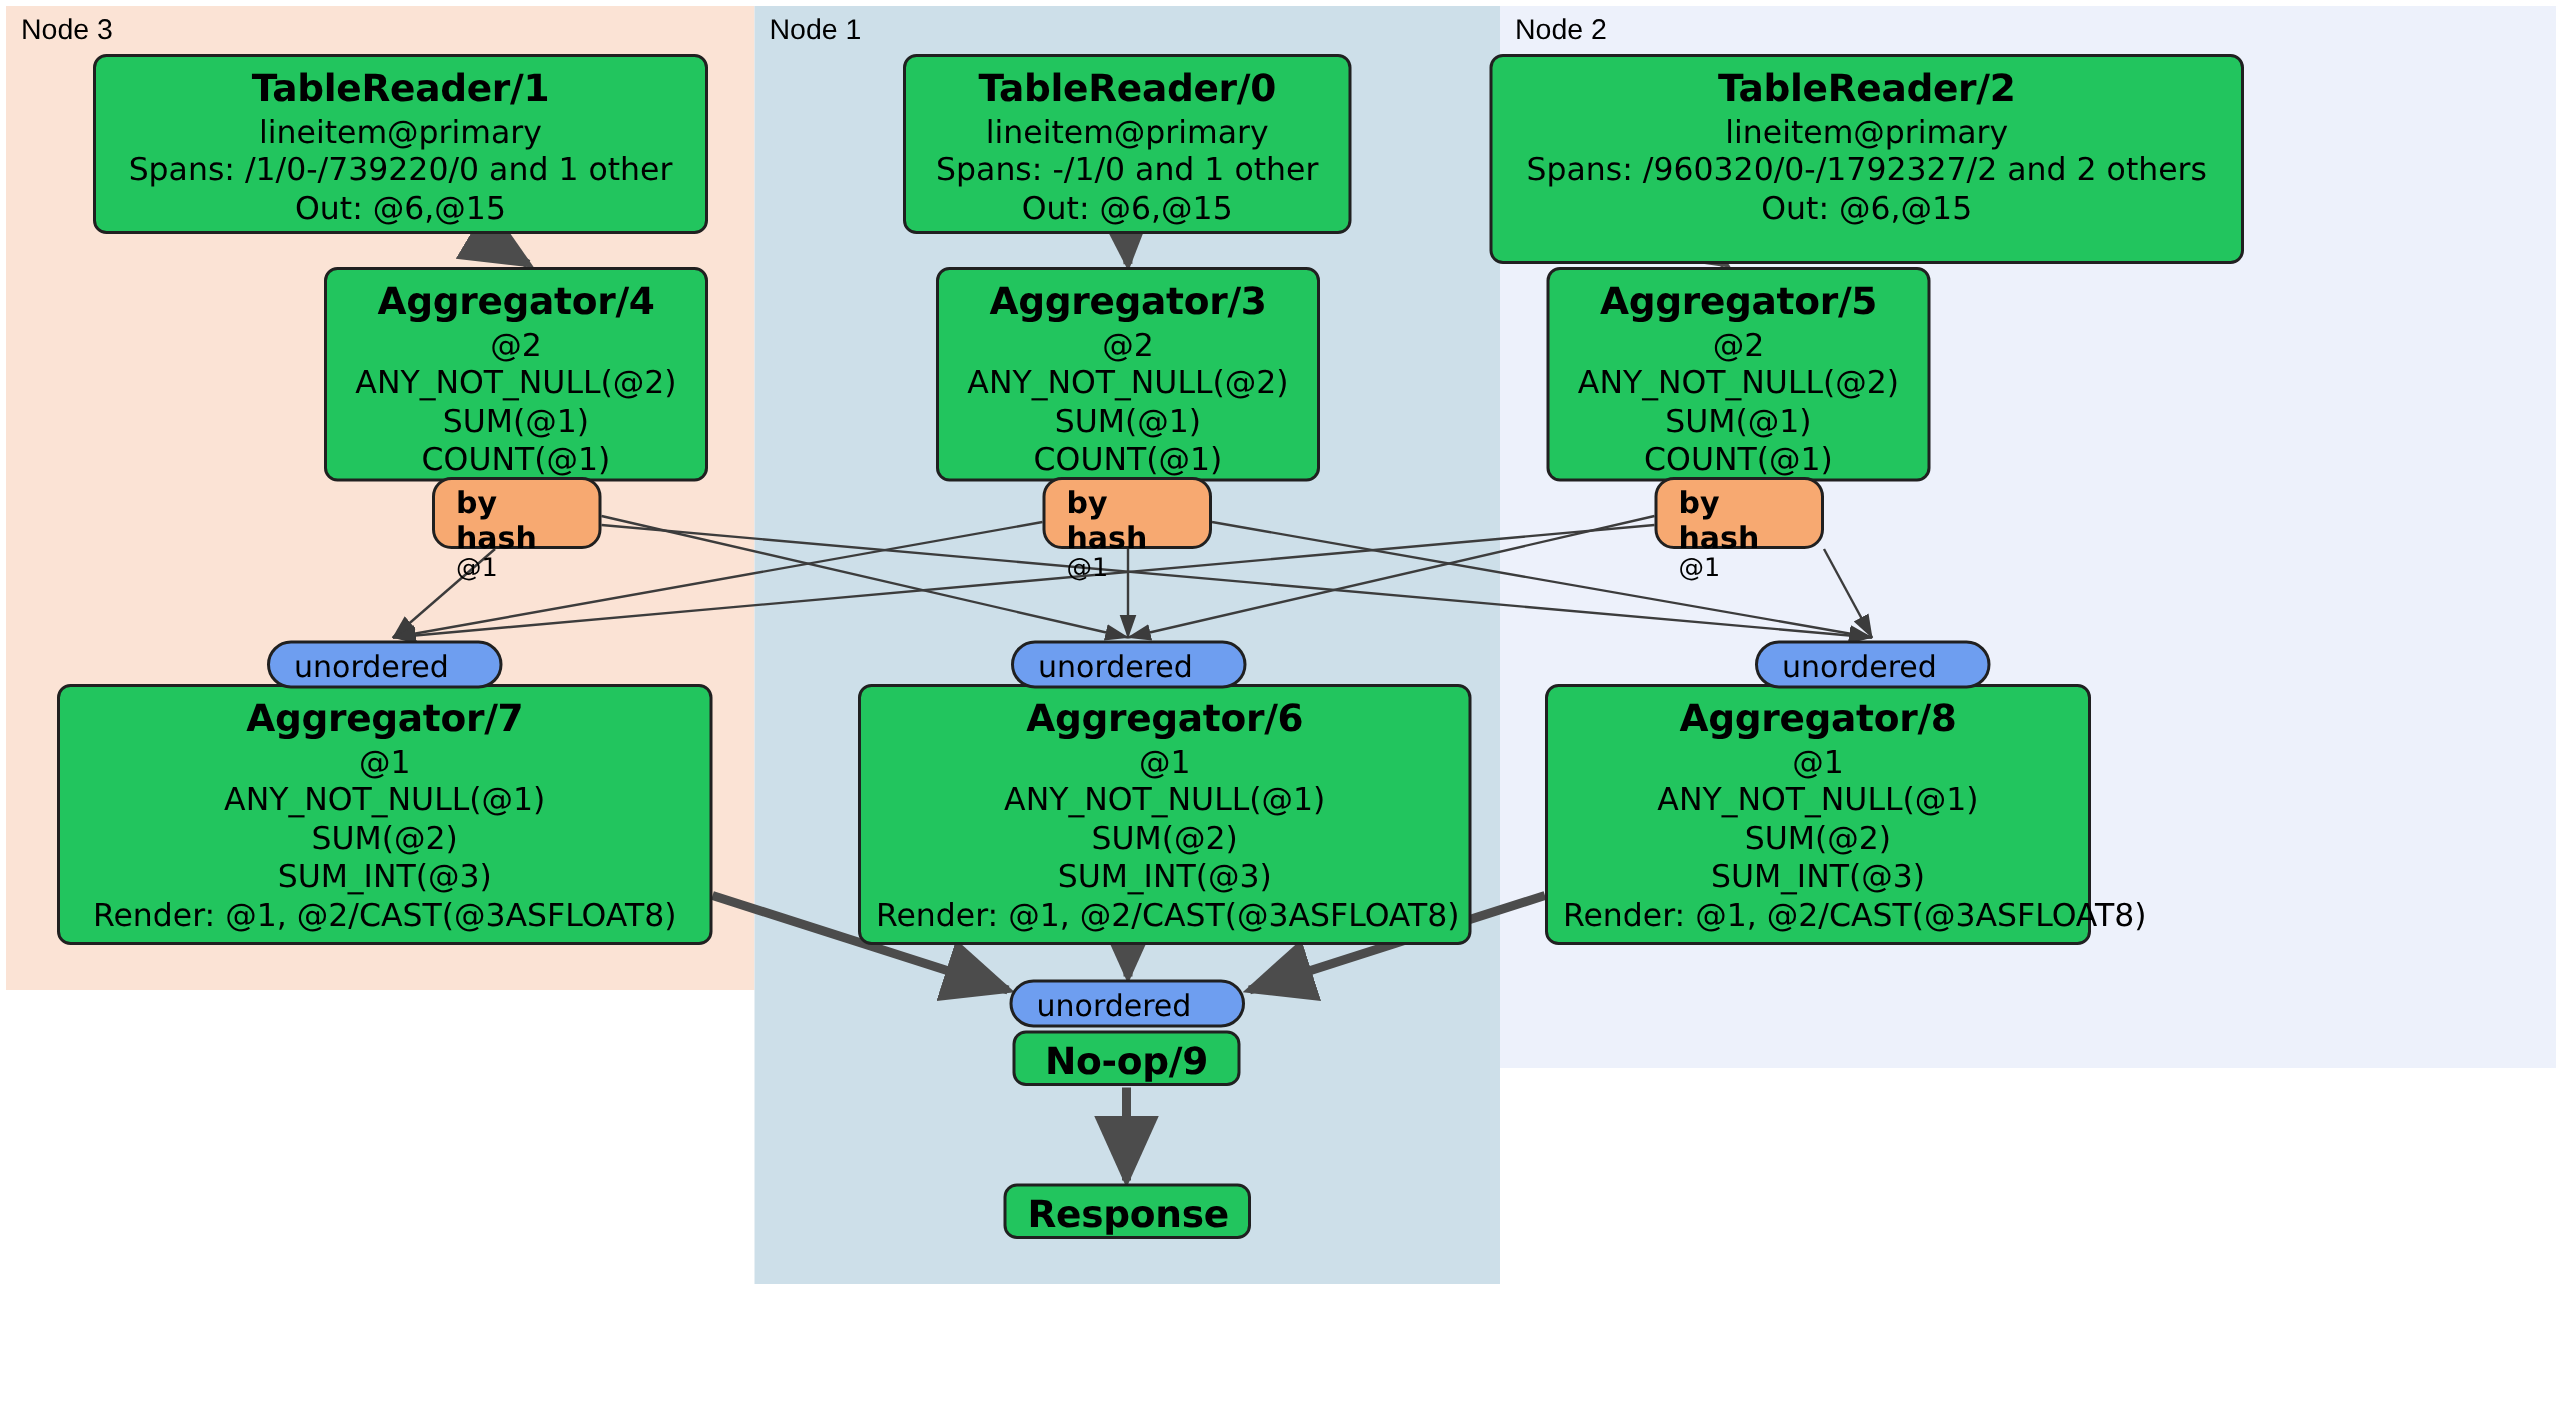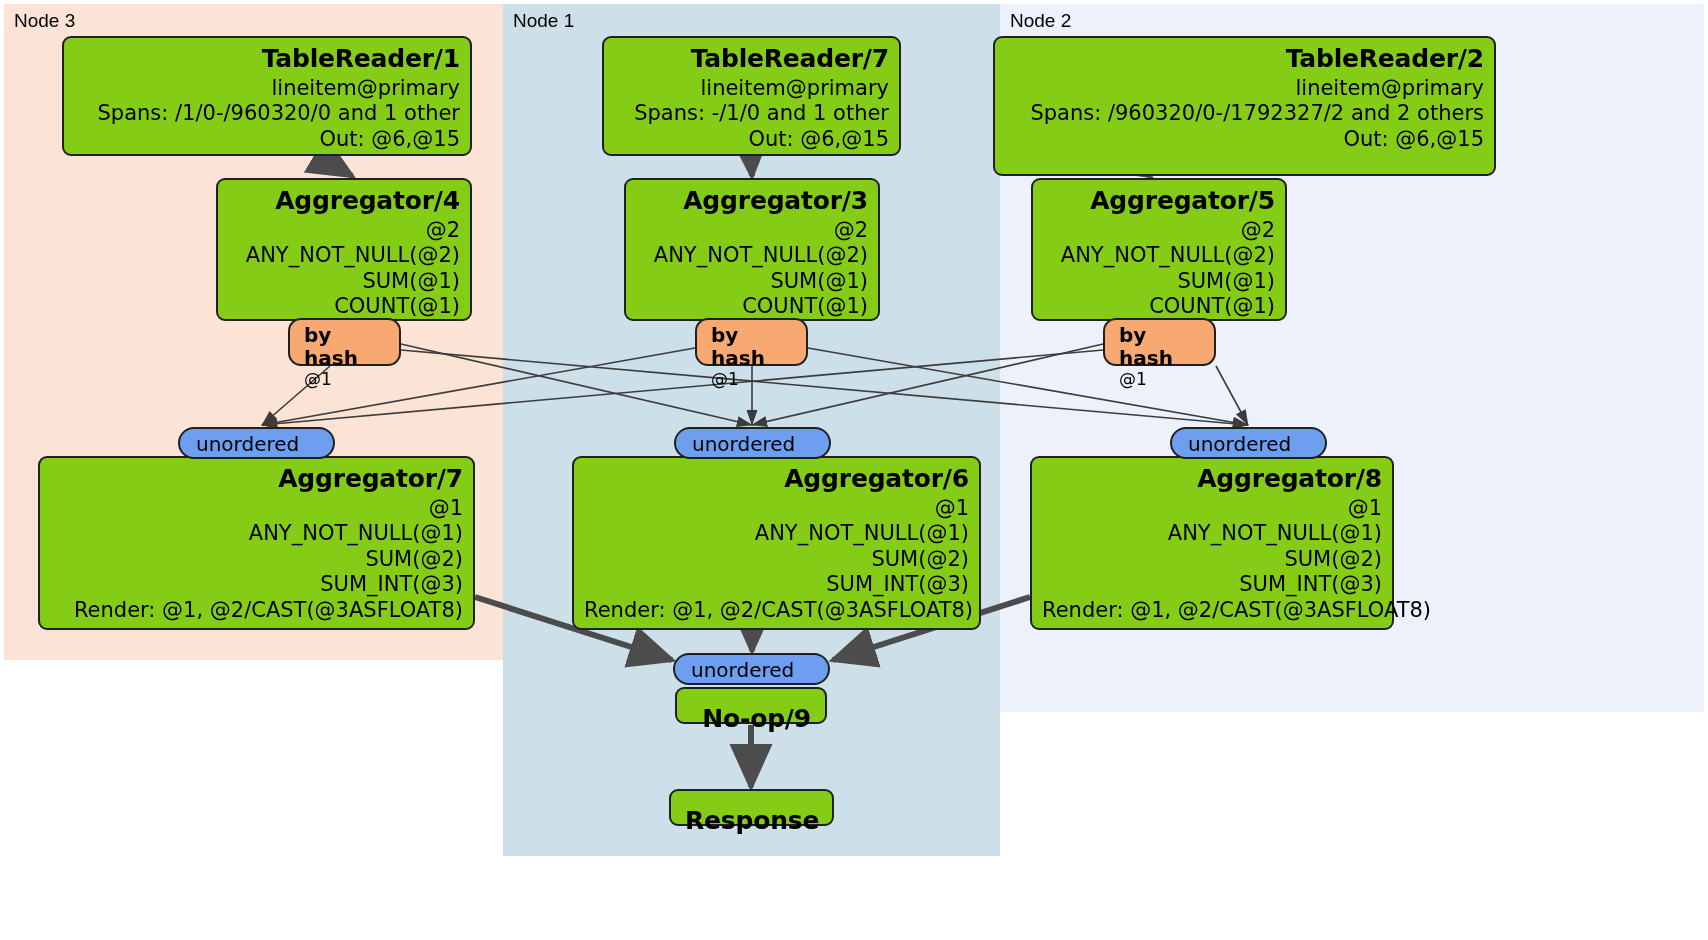--- a/index.html
+++ b/index.html
@@ -38,44 +38,44 @@
     top: 0;
     width: 1708px;
     height: 940px;
     pointer-events: none;
   }
 
   
   .proc-box {
     position: absolute;
     box-sizing: border-box;
-    background: #84cc16;
+    background: #22c55e;
     border: 2px solid #202020;
     border-radius: 9px;
-    text-align: right;
+    text-align: center;
     padding: 6px 10px 7px 10px;
     line-height: 1.22;
     color: #000000;
   }
   .proc-title {
     font-weight: bold;
     font-size: 25px;
     letter-spacing: -0.2px;
     display: block;
     margin-bottom: 1px;
   }
   .proc-line {
     display: block;
     font-size: 21px;
     white-space: nowrap;
   }
 
   
   .proc-box.compact {
-    padding: 15px 14px 6px 14px;
+    padding: 4px 14px 6px 14px;
   }
   .proc-box.compact .proc-title {
     font-size: 25px;
     margin-bottom: 0;
   }
 
   
   .badge {
     position: absolute;
     box-sizing: border-box;
@@ -153,25 +153,25 @@
         <line x1="752" y1="631" x2="752" y2="651" stroke="#4c4c4c" stroke-width="6" marker-end="url(#arrow-thick)"></line>
         <line x1="1030" y1="597" x2="833" y2="660" stroke="#4c4c4c" stroke-width="6" marker-end="url(#arrow-thick)"></line>
         <line x1="751" y1="725" x2="751" y2="787" stroke="#4c4c4c" stroke-width="6" marker-end="url(#arrow-thick)"></line>
       </g>
   </svg>
 
   <div id="node-layer">
       <div class="proc-box" style="left: 62px; top: 36px; width: 410px; height: 120px;">
         <span class="proc-title">TableReader/1</span>
         <span class="proc-line">lineitem@primary</span>
-        <span class="proc-line">Spans: /1/0-/960320/0 and 1 other</span>
+        <span class="proc-line">Spans: /1/0-/739220/0 and 1 other</span>
         <span class="proc-line">Out: @6,@15</span>
       </div>
       <div class="proc-box" style="left: 602px; top: 36px; width: 299px; height: 120px;">
-        <span class="proc-title">TableReader/7</span>
+        <span class="proc-title">TableReader/0</span>
         <span class="proc-line">lineitem@primary</span>
         <span class="proc-line">Spans: -/1/0 and 1 other</span>
         <span class="proc-line">Out: @6,@15</span>
       </div>
       <div class="proc-box" style="left: 993px; top: 36px; width: 503px; height: 140px;">
         <span class="proc-title">TableReader/2</span>
         <span class="proc-line">lineitem@primary</span>
         <span class="proc-line">Spans: /960320/0-/1792327/2 and 2 others</span>
         <span class="proc-line">Out: @6,@15</span>
       </div>

